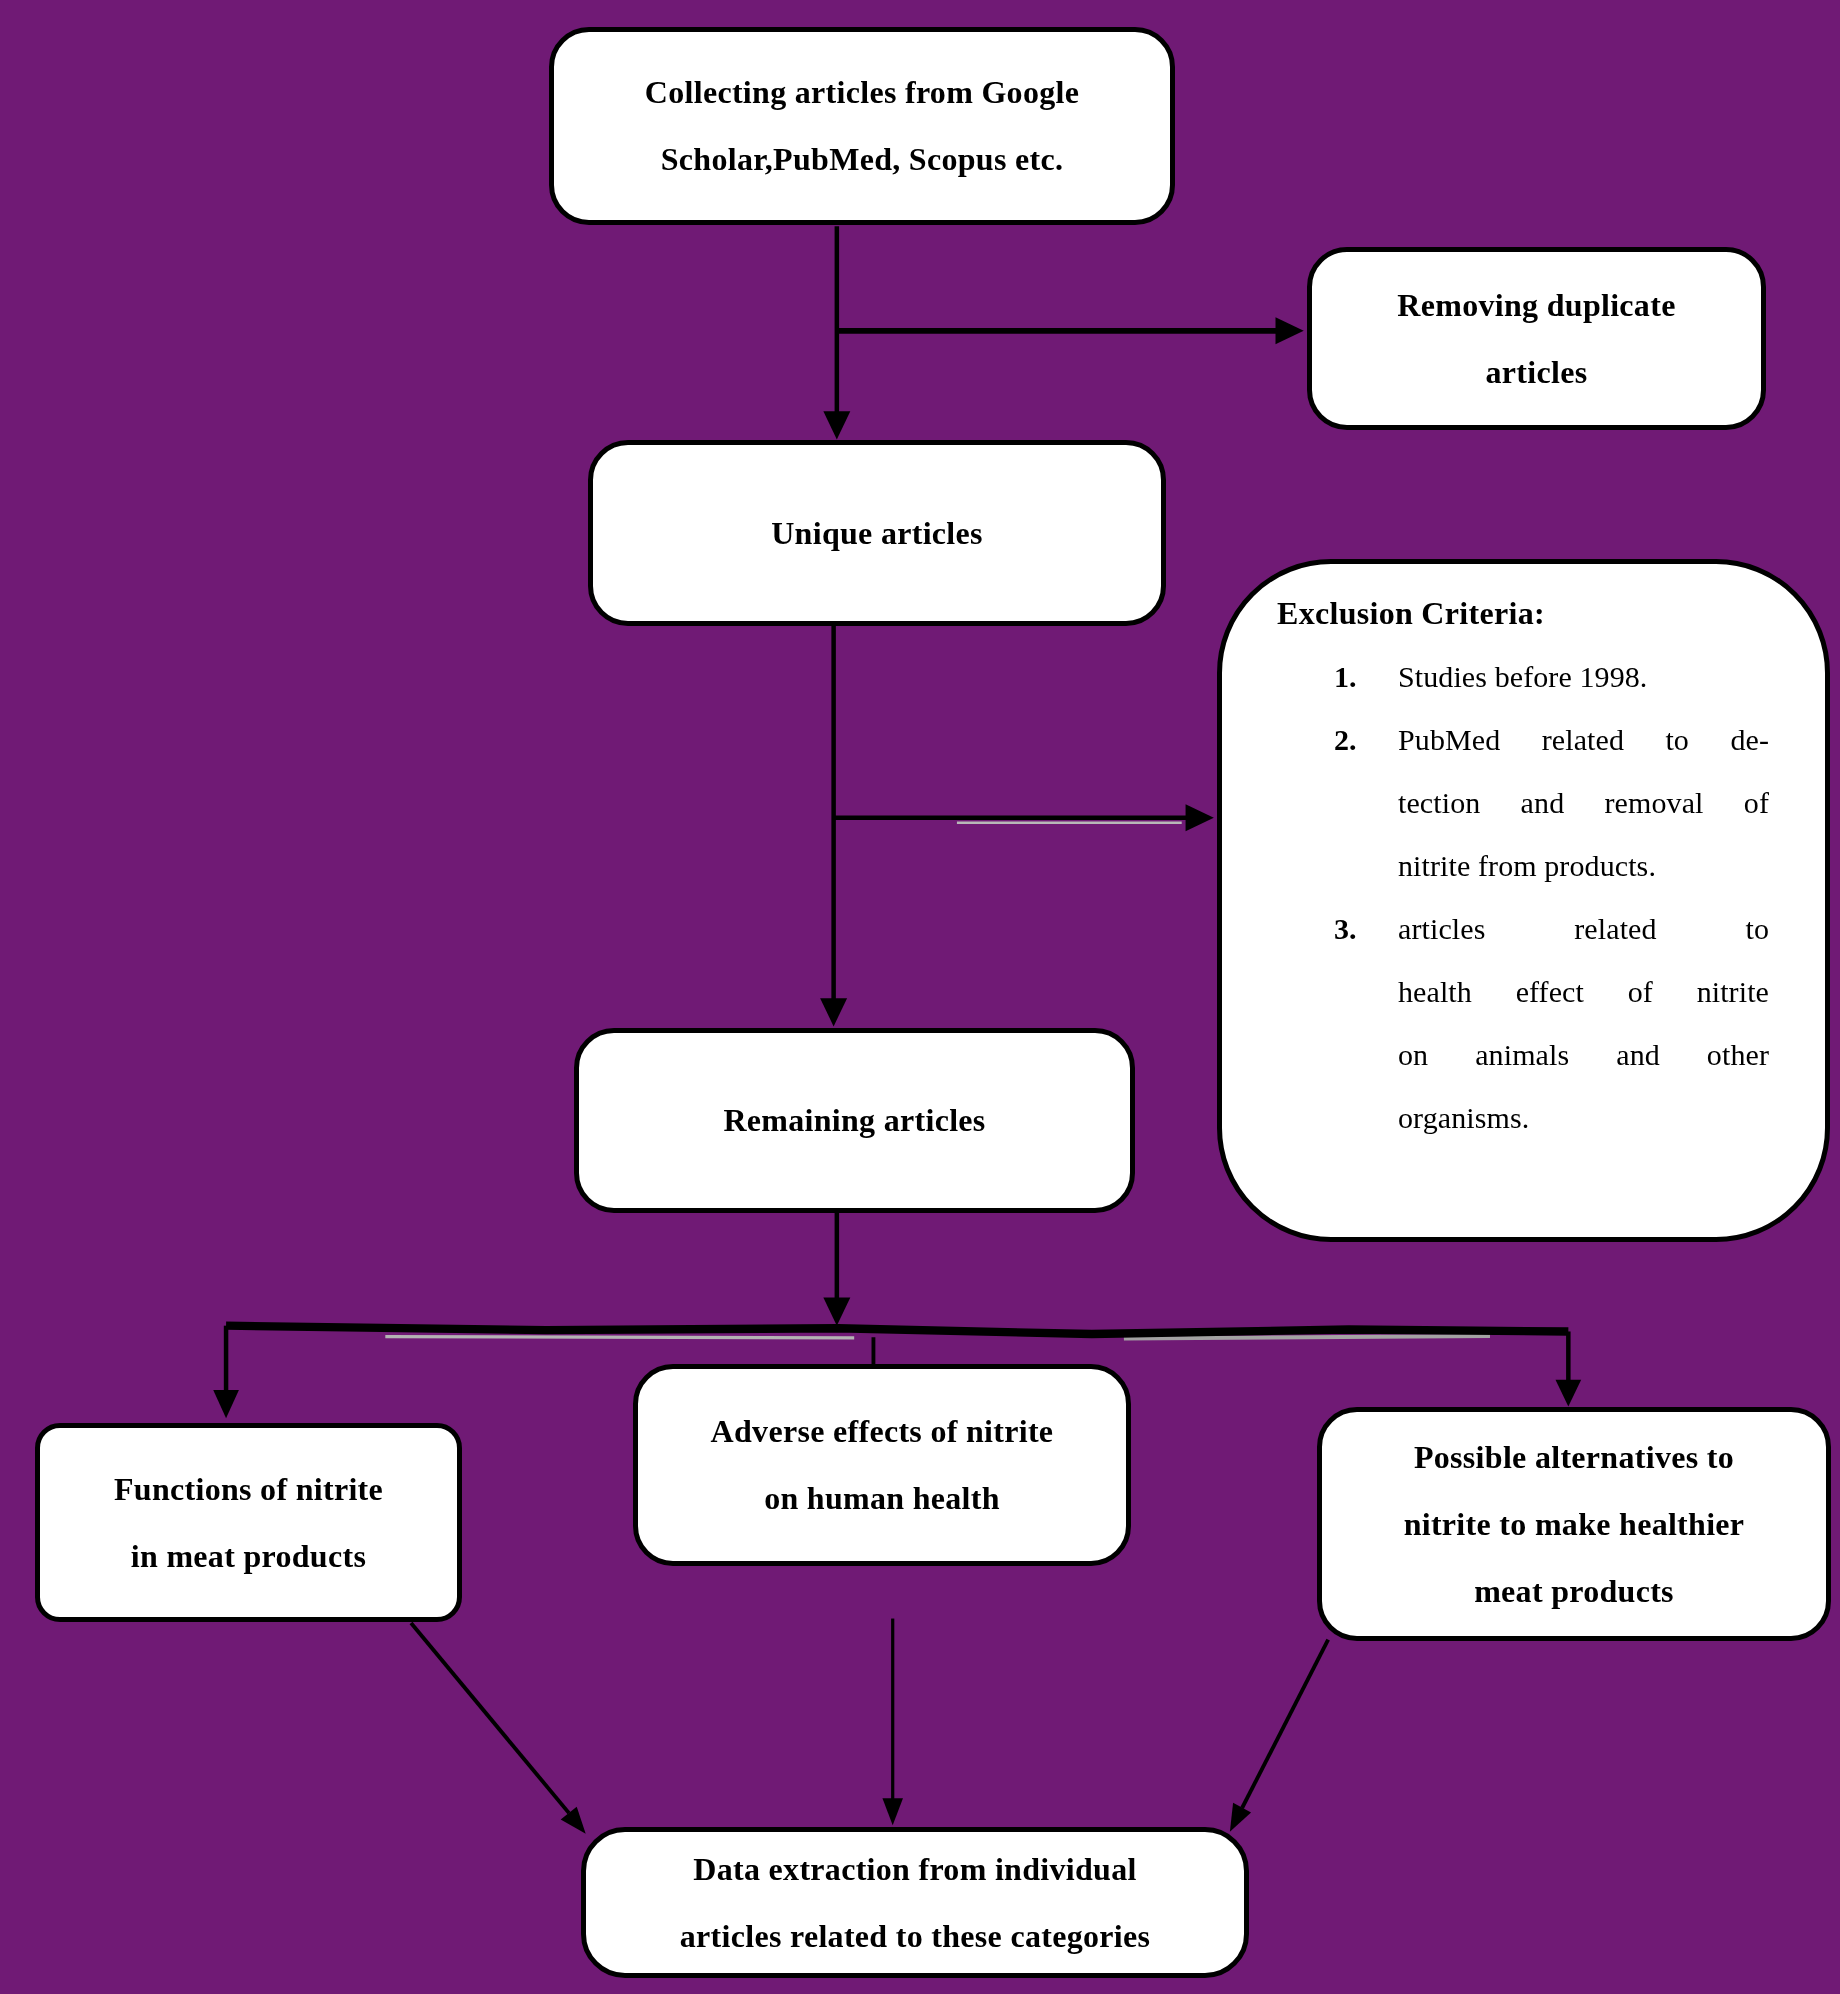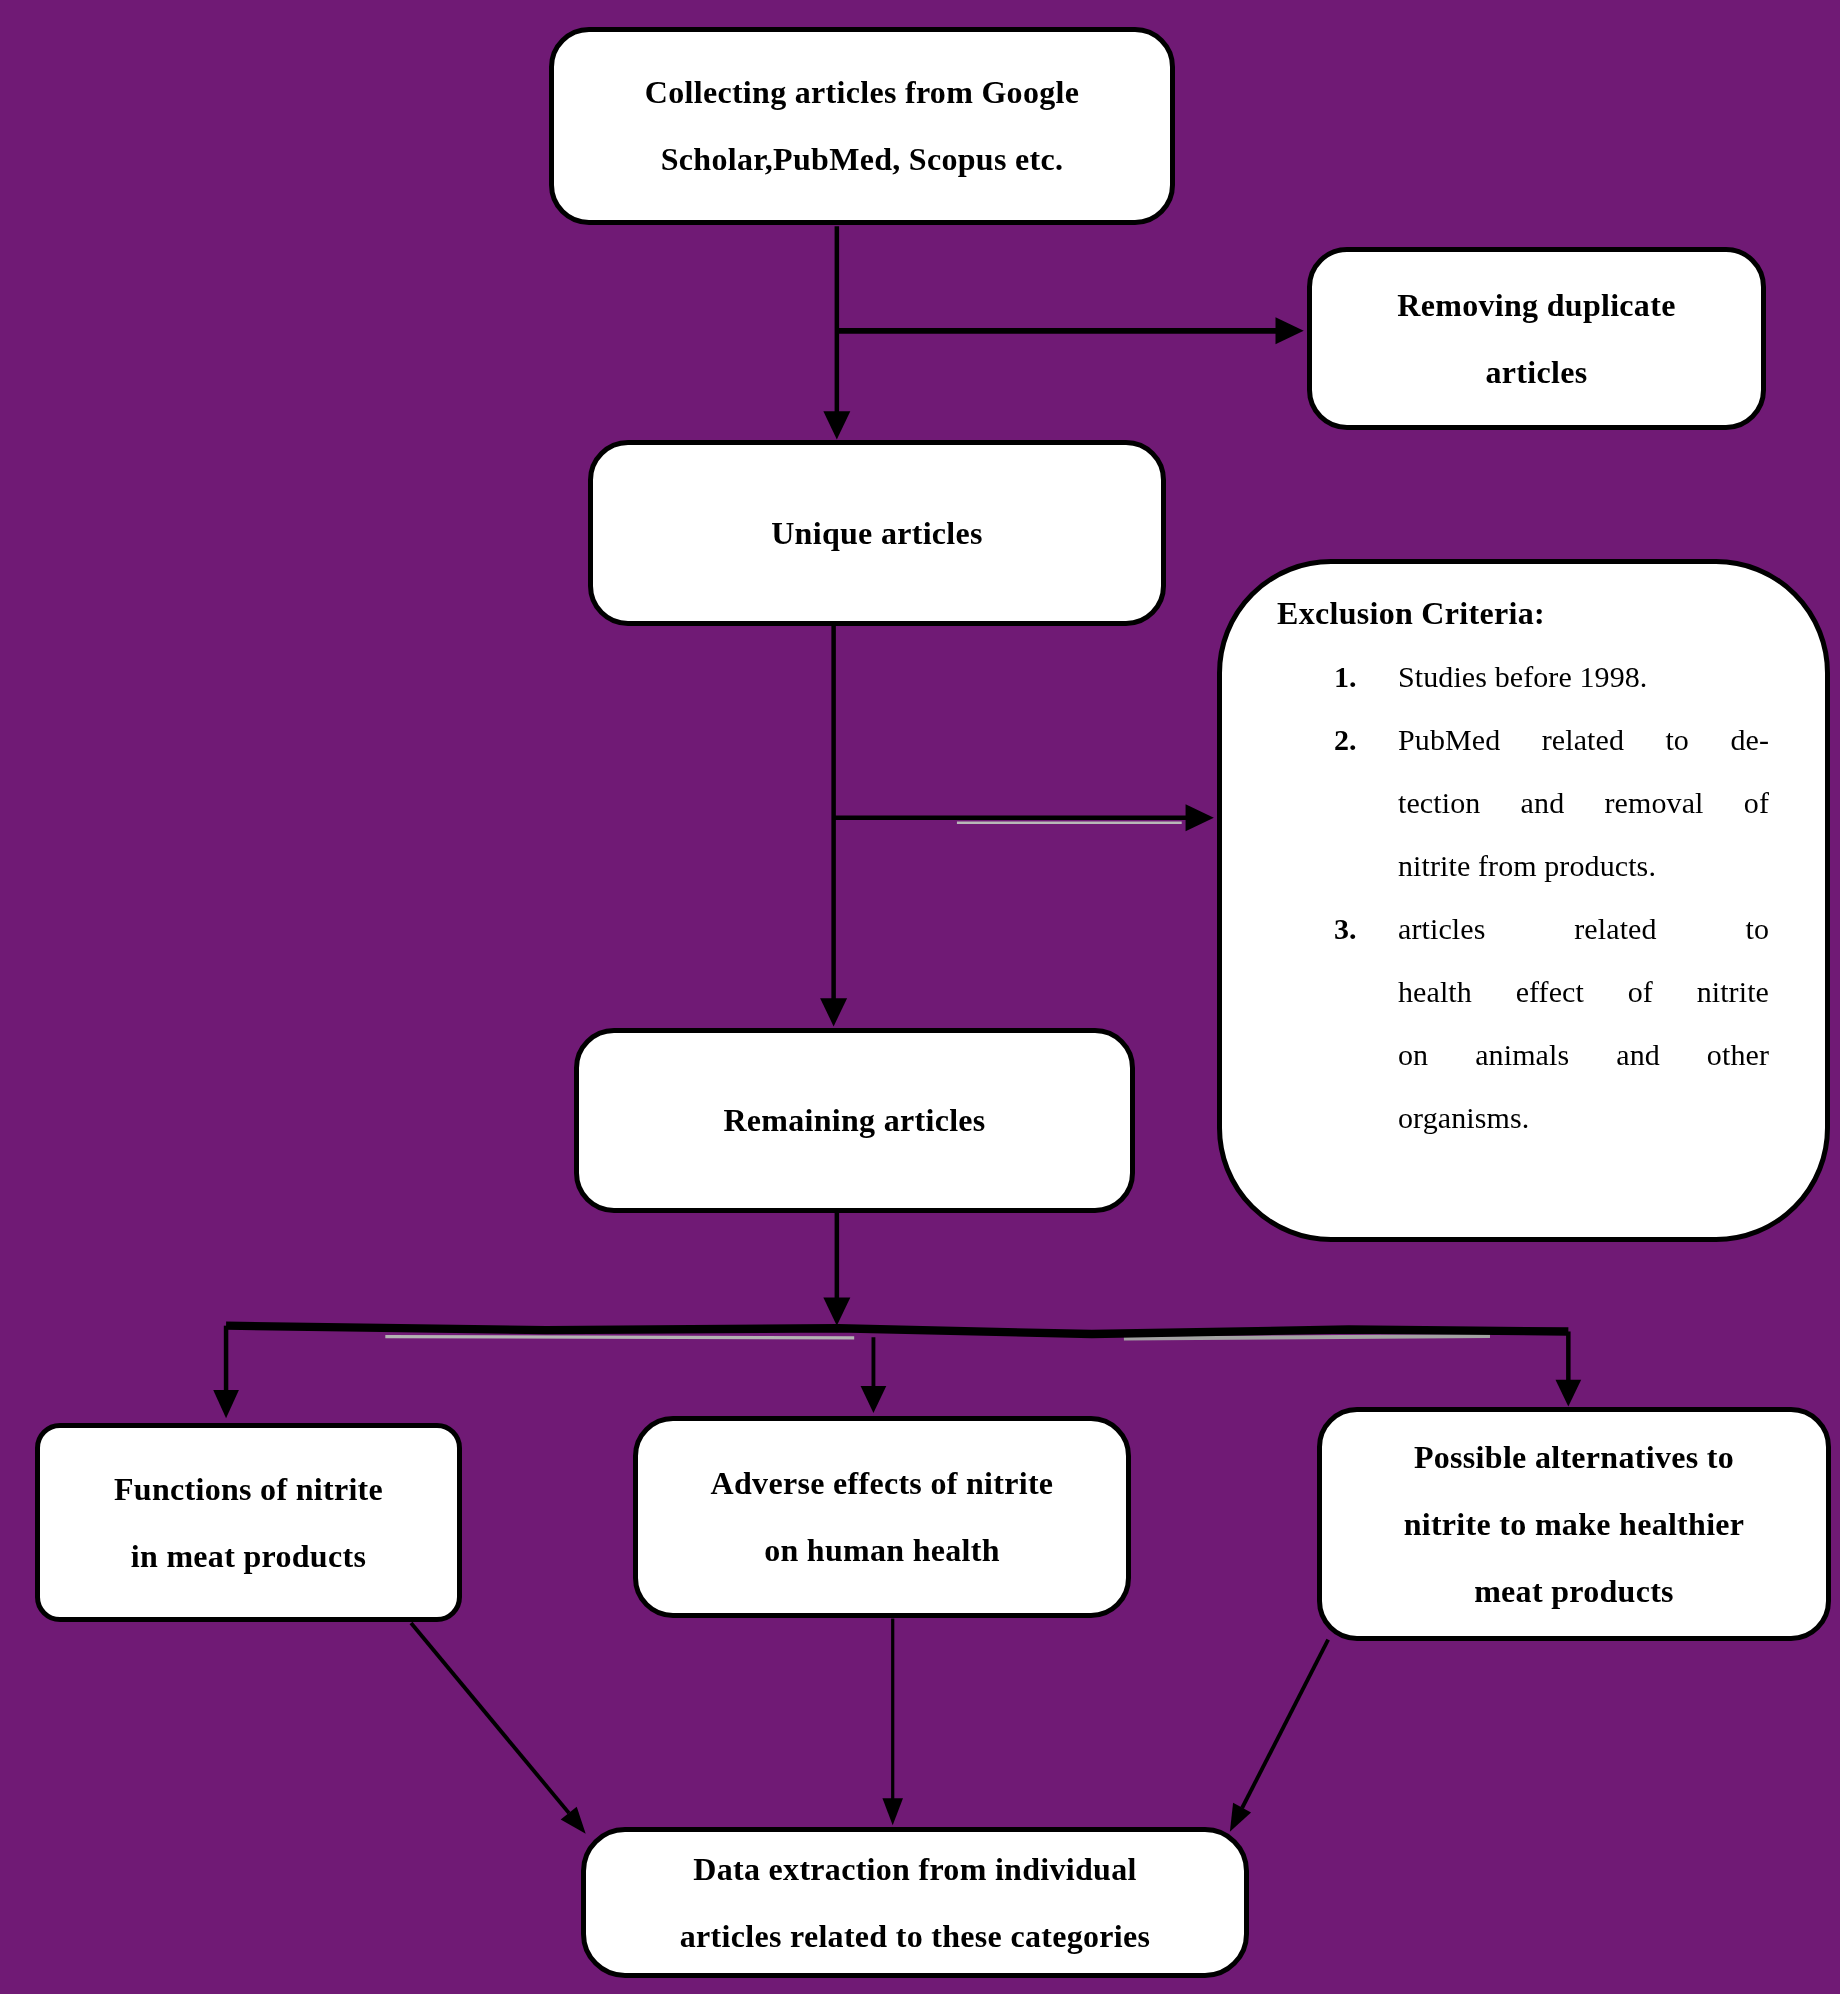--- a/index.html
+++ b/index.html
@@ -30,21 +30,21 @@
     font-weight:700;
     font-size:32px;
     line-height:67px;
     letter-spacing:0.3px;
   }
   #box-collecting{left:549px;top:27px;width:626px;height:198px;}
   #box-removing{left:1307px;top:247px;width:459px;height:183px;}
   #box-unique{left:588px;top:440px;width:578px;height:186px;}
   #box-remaining{left:574px;top:1028px;width:561px;height:185px;}
   #box-functions{left:35px;top:1423px;width:427px;height:199px;border-radius:25px;}
-  #box-adverse{left:633px;top:1416px;width:498px;height:202px;}
+  #box-adverse{left:633px;top:1364px;width:498px;height:202px;}
   #box-alternatives{left:1317px;top:1407px;width:514px;height:234px;}
   #box-extraction{left:581px;top:1827px;width:668px;height:151px;border-radius:44px;}
 
   #box-exclusion{
     left:1217px;top:559px;width:613px;height:683px;
     border-radius:114px;
     border-width:5.1px;
     display:block;
     text-align:left;
     font-weight:400;

